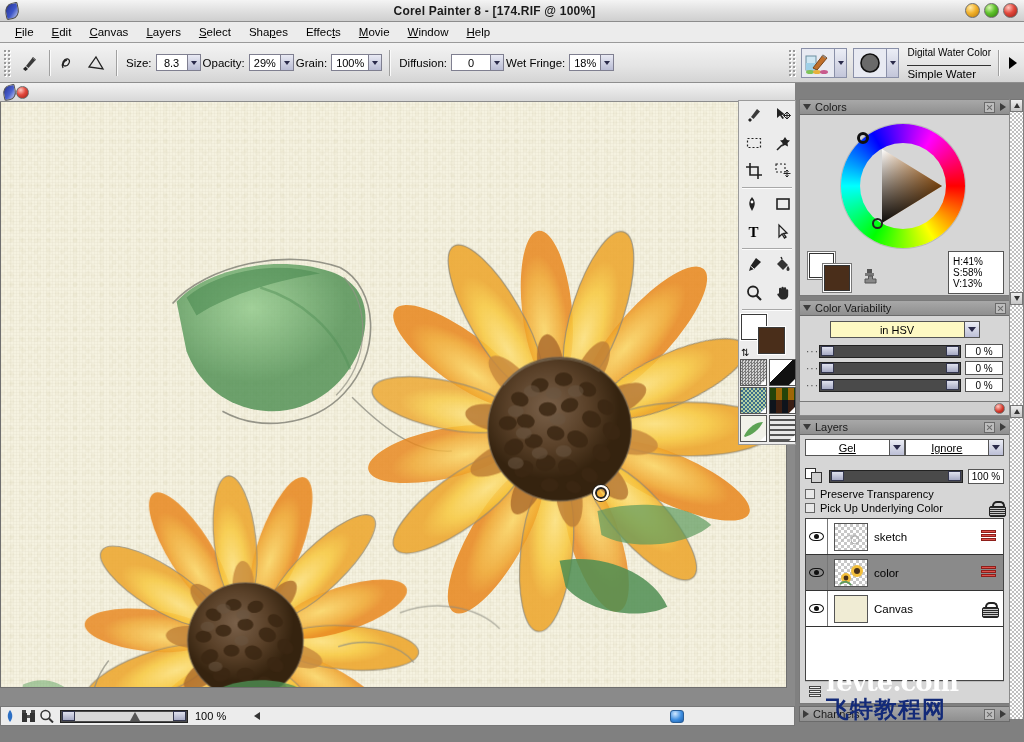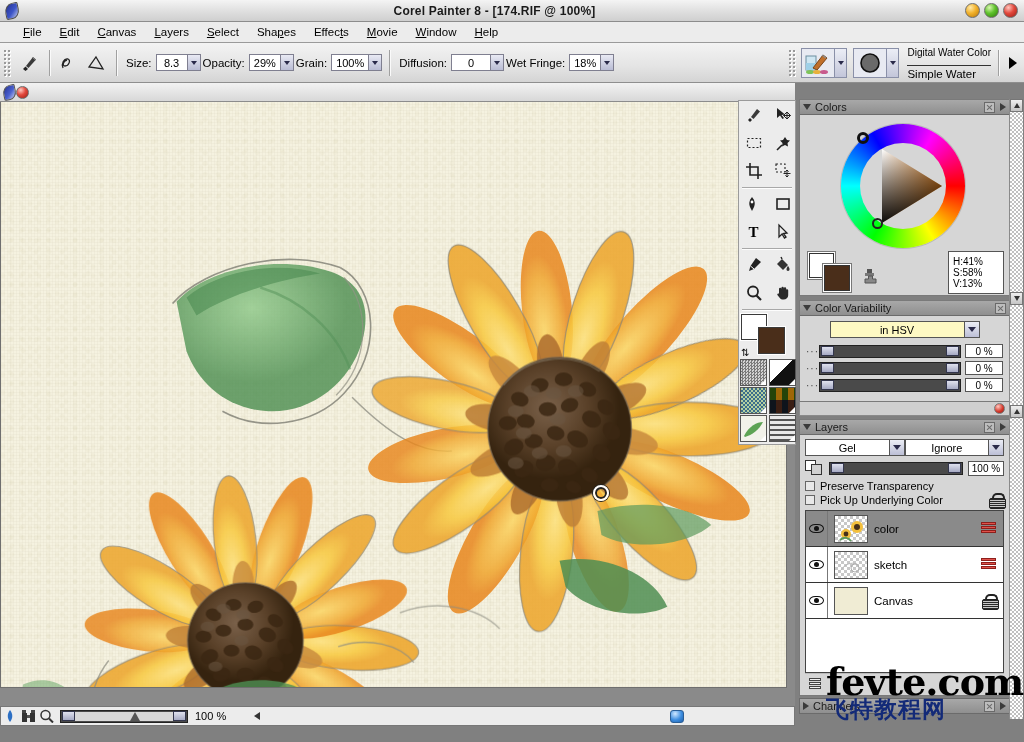--- a/index.html
+++ b/index.html
@@ -35,21 +35,21 @@
   .win-btns{ display:flex; gap:4px; margin-right:6px; }
   .win-btn{ width:15px; height:15px; border-radius:50%; border:1px solid #6d6d6d; }
   .win-btn.min{ background:radial-gradient(circle at 34% 28%, #ffe9a8 0%, #f2b22c 45%, #b97708 100%); }
   .win-btn.max{ background:radial-gradient(circle at 34% 28%, #d9f6b0 0%, #5fc32c 45%, #2f7a09 100%); }
   .win-btn.close{ background:radial-gradient(circle at 34% 28%, #ffc7bf 0%, #e2483c 45%, #9b1d12 100%); }
 
   
   .menubar{
     position:absolute; left:0; top:22px; width:1024px; height:21px;
     background:#ececec; border-bottom:1px solid #9a9a9a;
-    display:flex; align-items:center; padding-left:14px;
+    display:flex; align-items:center; padding-left:6px;
   }
   .menu-item{
     padding:2px 9px; font-size:11.5px; color:#000; cursor:default; white-space:nowrap;
   }
   .menu-item u{ text-decoration:underline; }
 
   
   .toolbar{
     position:absolute; left:0; top:43px; width:1024px; height:40px;
     background:linear-gradient(to bottom,#f3f3f3 0%,#e4e4e4 60%,#d4d4d4 100%);
@@ -254,21 +254,21 @@
   .gripbar{
     height:14px; background:#cfcfcf; border:1px solid #8a8a8a; border-top:none;
     display:flex; align-items:center; justify-content:flex-end; padding-right:4px;
   }
   .red-dot{ width:11px;height:11px;border-radius:50%;
     background:radial-gradient(circle at 34% 28%,#ffc7bf,#d63a2d 55%,#8d1a10);
     border:1px solid #777; }
 
   
   .ly-body{ background:#d6d6d6; padding:4px 5px 2px; }
-  .ly-row1{ display:flex; margin-bottom:4px; }
+  .ly-row1{ display:flex; margin-bottom:12px;text-decoration:underline; }
   .ly-combo{ flex:1; height:17px; background:#fff; border:1px solid #555;
              display:flex; align-items:center; }
   .ly-combo .cv{ flex:1; text-align:center; font-size:11px; }
   .ly-row2{ display:flex; align-items:center; gap:5px; margin-bottom:4px; }
   .mini-sq{ position:relative; width:19px;height:16px; }
   .mini-sq i{ position:absolute; border:1px solid #333; background:#fff; }
   .mini-sq i:nth-child(1){ left:0;top:0;width:11px;height:11px; }
   .mini-sq i:nth-child(2){ left:6px;top:4px;width:11px;height:11px; background:#d0d0d0; }
   .op-slider{ flex:1; height:13px; background:#4a4a4a; border:1px solid #222;
               display:flex; align-items:center; justify-content:space-between; padding:0 1px; }
@@ -355,21 +355,21 @@
   .sb-left-arrow{ margin-left:28px; width:0;height:0;border-top:4px solid transparent;
     border-bottom:4px solid transparent;border-right:6px solid #333; }
   .sb-blue{
     position:absolute; right:110px; width:14px;height:13px;
     background:radial-gradient(circle at 35% 25%,#d0e8ff,#3e8ee0 55%,#1f5fa8);
     border:1px solid #2a5e96; border-radius:3px;
   }
 
   
   .wm{ position:absolute; left:826px; top:668px; width:190px; pointer-events:none; }
-  .wm .en{ font-family:"DejaVu Serif", serif; font-weight:bold; font-size:38px; color:#000000;
+  .wm .en{ font-family:"DejaVu Serif", serif; font-weight:bold; font-size:26px; color:#ffffff;
            letter-spacing:-1px; line-height:28px; }
   .wm .cn{ font-family:"DejaVu Sans", sans-serif; font-weight:bold; font-size:23px;
            color:#132a78; letter-spacing:1px; line-height:26px; }
 </style>
 </head>
 <body>
 
 <div class="app">
 
   <div class="titlebar">
@@ -1051,20 +1051,40 @@
           <div class="chk-lbl">Preserve Transparency</div>
         </div>
         <div class="chk-row">
           <div class="chk"></div>
           <div class="chk-lbl">Pick Up Underlying Color</div>
           <div class="lock-ico"></div>
         </div>
 
         <div class="layer-list">
 
+          <div class="layer-row">
+            <div class="eye-cell">
+              <div class="eye">
+                  <i></i>
+                </div>
+            </div>
+            <div class="lthumb checker">
+              <svg width="34" height="28" viewBox="0 0 34 28" style="position:absolute;inset:0">
+                <path d="M6 18 C10 12,16 10,22 12" stroke="#b9b9b9" stroke-width="1" fill="none"></path>
+                <circle cx="20" cy="16" r="4" fill="none" stroke="#b0b0b0" stroke-width="1"></circle>
+              </svg>
+            </div>
+            <div class="lname">sketch</div>
+            <div class="stack-ico">
+                <i></i>
+                <i></i>
+                <i></i>
+              </div>
+          </div>
+
           <div class="layer-row sel">
             <div class="eye-cell">
               <div class="eye">
                   <i></i>
                 </div>
             </div>
             <div class="lthumb checker">
               <svg width="34" height="28" viewBox="0 0 34 28" style="position:absolute;inset:0">
                 <g>
                     <circle cx="22" cy="11" r="6" fill="#f3bf3c"></circle>
@@ -1084,40 +1104,20 @@
                 <i></i>
               </div>
           </div>
 
           <div class="layer-row">
             <div class="eye-cell">
               <div class="eye">
                   <i></i>
                 </div>
             </div>
-            <div class="lthumb checker">
-              <svg width="34" height="28" viewBox="0 0 34 28" style="position:absolute;inset:0">
-                <path d="M6 18 C10 12,16 10,22 12" stroke="#b9b9b9" stroke-width="1" fill="none"></path>
-                <circle cx="20" cy="16" r="4" fill="none" stroke="#b0b0b0" stroke-width="1"></circle>
-              </svg>
-            </div>
-            <div class="lname">sketch</div>
-            <div class="stack-ico">
-                <i></i>
-                <i></i>
-                <i></i>
-              </div>
-          </div>
-
-          <div class="layer-row">
-            <div class="eye-cell">
-              <div class="eye">
-                  <i></i>
-                </div>
-            </div>
             <div class="lthumb" style="background:#f0ecd4"></div>
             <div class="lname">Canvas</div>
             <div class="lock-ico" style="margin-right:6px"></div>
           </div>
         </div>
 
         <div class="ly-foot">
           <div class="layers-ico">
               <i></i>
               <i></i>

